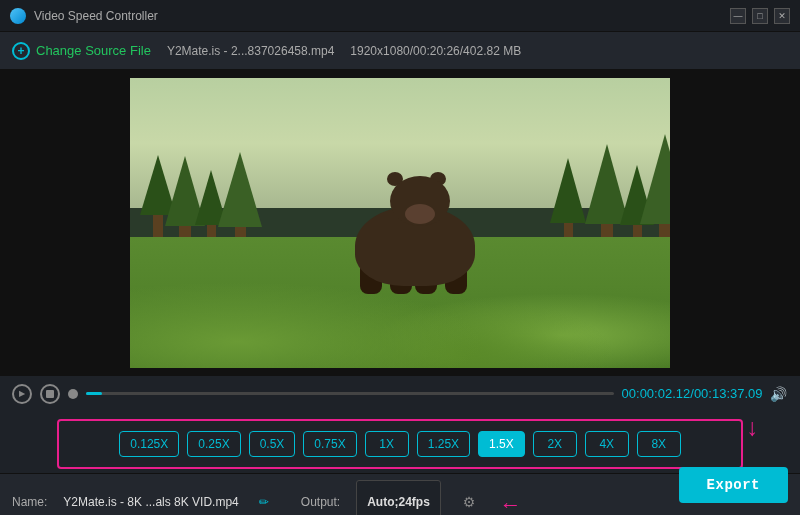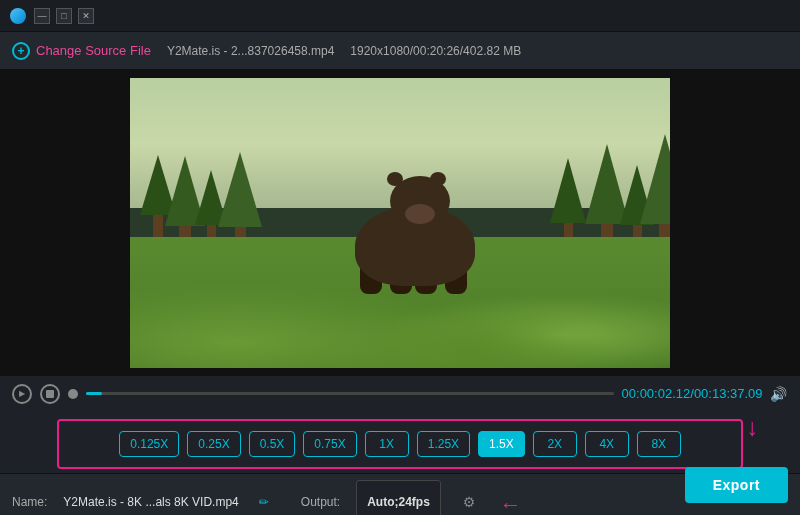--- a/index.html
+++ b/index.html
@@ -65,21 +65,21 @@
     }
     #toolbar .add-circle {
       width: 18px; height: 18px;
       border-radius: 50%;
       border: 2px solid #00bcd4;
       color: #00bcd4;
       display: flex; align-items: center; justify-content: center;
       font-size: 12px; font-weight: bold;
     }
     #toolbar .change-source-text {
-      color: #ec4899;
+      color: #22c55e;
       font-size: 13px;
     }
     #toolbar .file-info {
       color: #aaa;
       font-size: 12px;
     }
     #toolbar .file-meta {
       color: #aaa;
       font-size: 12px;
     }
@@ -361,35 +361,37 @@
     .export-btn {
       background: #00bcd4;
       color: #fff;
       border: none;
       padding: 10px 28px;
       font-size: 14px;
       font-weight: 600;
       border-radius: 4px;
       cursor: pointer;
       letter-spacing: 0.5px;
+      font-family: Liberation Mono, monospace;
     }
 
     
     #speed-wrapper {
       display: flex;
       align-items: center;
       justify-content: center;
       padding: 8px 0 4px 0;
     }
   </style>
 </head>
 <body>
 
 <div id="title-bar">
   <div class="app-icon"></div>
+  <span class="title-text">Video Speed Controller</span>
   <div class="win-controls">
     <div class="win-btn">—</div>
     <div class="win-btn">□</div>
     <div class="win-btn">✕</div>
   </div>
 </div>
 
 <div id="toolbar">
   <div class="change-source">
     <div class="add-circle">+</div>

